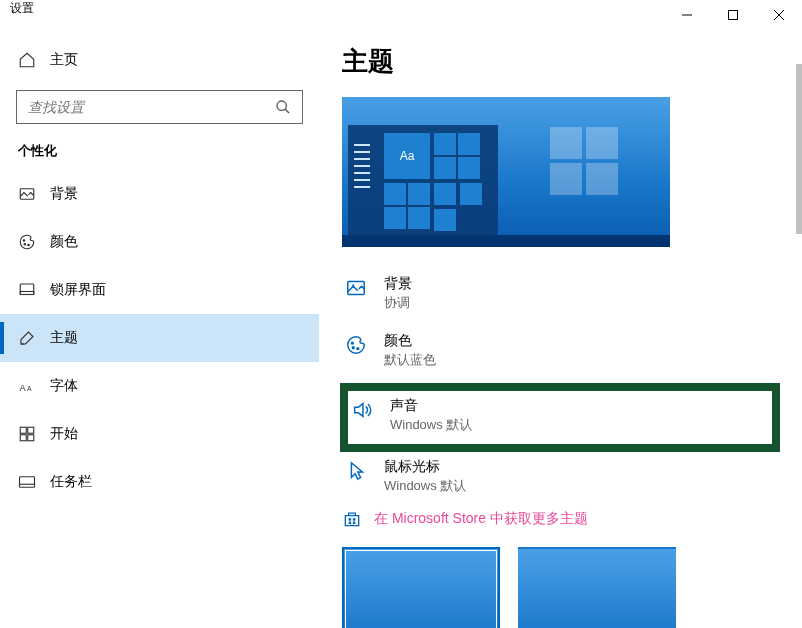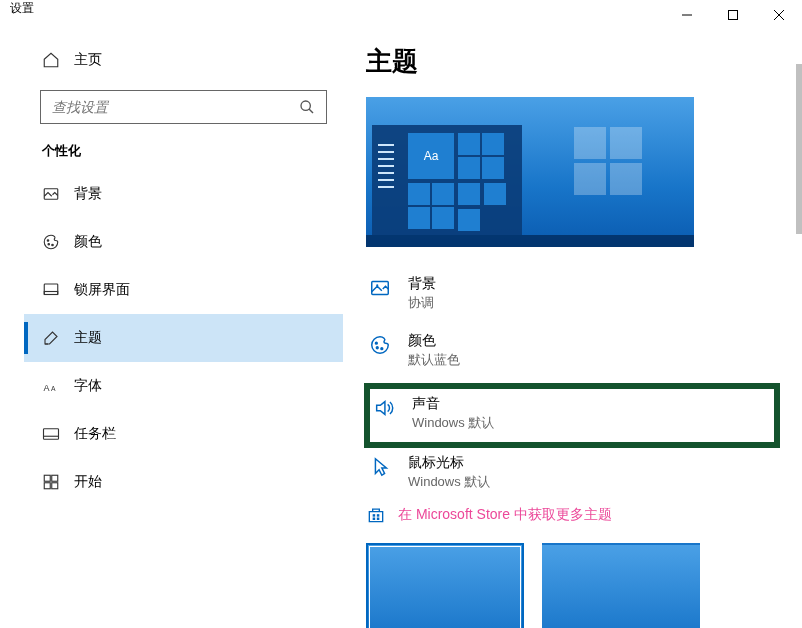--- a/index.html
+++ b/index.html
@@ -7,21 +7,21 @@
 
   
   .titlebar { height: 30px; display: flex; align-items: flex-start; padding-left: 10px; font-size: 12px; }
   .titlebar .spacer { flex: 1; }
   .win-btn { width: 46px; height: 30px; display: flex; align-items: center; justify-content: center; cursor: default; }
   .win-btn svg { width: 10px; height: 10px; }
 
   .main { display: flex; height: calc(100% - 30px); }
 
   
-  .sidebar { width: 320px; border-right: 1px solid transparent; padding-top: 10px; position: relative; margin-left: 24px; }
+  .sidebar { width: 320px; border-right: 1px solid transparent; padding-top: 10px; position: relative; }
   .home { display: flex; align-items: center; height: 40px; padding-left: 18px; gap: 14px; font-size: 14px; cursor: default; }
   .search-wrap { padding: 10px 16px 14px 16px; }
   .search { display: flex; align-items: center; border: 1px solid #666; height: 34px; padding: 0 11px; }
   .search input { flex: 1; border: none; outline: none; font-size: 14px; background: transparent; font-style: italic; color: #666; }
   .section-label { padding: 4px 18px 10px 18px; font-size: 13px; font-weight: 600; }
   .nav-item { display: flex; align-items: center; height: 48px; padding-left: 18px; gap: 14px; font-size: 14px; cursor: default; position: relative; }
   .nav-item.selected { background: #cce4f7; }
   .nav-item.selected::before { content: ""; position: absolute; left: 0; top: 8px; bottom: 8px; width: 4px; background: #0067c0; }
   .nav-icon { width: 18px; height: 18px; display: flex; align-items: center; justify-content: center; }
   .nav-icon svg { width: 18px; height: 18px; stroke: #333; fill: none; stroke-width: 1.5; }
@@ -42,21 +42,21 @@
   .preview .start { position: absolute; left: 6px; bottom: 12px; width: 150px; height: 110px; background: rgba(10,60,120,0.9); }
   .preview .start .col1 { position:absolute; left:6px; top:14px; width:20px; }
   .preview .start .col1 span { display:block; width:16px; height:2px; background:#cde6fb; margin:5px 0; }
   .preview .start .tiles { position:absolute; left:36px; top:8px; right:6px; bottom:6px;padding-left:44px; }
   .preview .start .big { position:absolute; width:46px; height:46px; background:#1f7fd1; display:flex; align-items:center; justify-content:center; color:#fff; font-size:12px; }
   .preview .start .grid4 { position:absolute; width:46px; height:46px; display:grid; grid-template-columns:1fr 1fr; grid-template-rows:1fr 1fr; gap:2px; }
   .preview .start .grid4 div { background:#1f7fd1; }
   .preview .start .small { position:absolute; width:22px; height:22px; background:#1f7fd1; }
 
   .setting-row { display: flex; align-items: flex-start; gap: 14px; padding: 6px 0 14px 0; cursor: default; }
-  .setting-row.highlighted { border: 6px solid #14532d; padding: 6px 10px 10px 0; margin-left: -2px; }
+  .setting-row.highlighted { border: 8px solid #14532d; padding: 6px 10px 10px 0; margin-left: -2px; }
   .setting-icon { width: 28px; display:flex; justify-content:center; padding-top:2px; }
   .setting-icon svg { width:22px; height:22px; stroke:#0067c0; fill:none; stroke-width:1.6; }
   .setting-text .title { font-size: 14px; color:#000; }
   .setting-text .sub { font-size: 13px; color:#666; margin-top:1px; }
 
   .content h2 { font-size: 19px; font-weight: 600; margin: 22px 0 14px 0; }
 
   .store-link { display:flex; align-items:center; gap:12px; color:#ec4899; font-size:14px; margin-bottom:18px; cursor: default; }
   .store-link svg { width:20px; height:20px; stroke:#0067c0; fill:none; stroke-width:1.6; }
 
@@ -155,36 +155,36 @@
           <svg viewBox="0 0 24 24" stroke-width="1.2">
             <text x="2" y="18" font-size="12" fill="#333" stroke="none">A</text>
             <text x="12" y="18" font-size="9" fill="#333" stroke="none">A</text>
           </svg>
         </span>
       <span>字体</span>
     </div>
     <div class="nav-item">
       <span class="nav-icon">
           <svg viewBox="0 0 24 24">
-            <rect x="2" y="5" width="20" height="14" rx="1"></rect>
-            <line x1="2" y1="15" x2="22" y2="15"></line>
-          </svg>
-        </span>
-      <span>任务栏</span>
-    </div>
-    <div class="nav-item">
-      <span class="nav-icon">
-          <svg viewBox="0 0 24 24">
             <rect x="3" y="3" width="8" height="8"></rect>
             <rect x="13" y="3" width="8" height="8"></rect>
             <rect x="3" y="13" width="8" height="8"></rect>
             <rect x="13" y="13" width="8" height="8"></rect>
           </svg>
         </span>
       <span>开始</span>
+    </div>
+    <div class="nav-item">
+      <span class="nav-icon">
+          <svg viewBox="0 0 24 24">
+            <rect x="2" y="5" width="20" height="14" rx="1"></rect>
+            <line x1="2" y1="15" x2="22" y2="15"></line>
+          </svg>
+        </span>
+      <span>任务栏</span>
     </div>
   </div>
 
   <div class="content">
     <h1>主题</h1>
 
     <div class="preview">
       <div class="win-logo">
         <div class="q1"></div>
           <div class="q2"></div>

